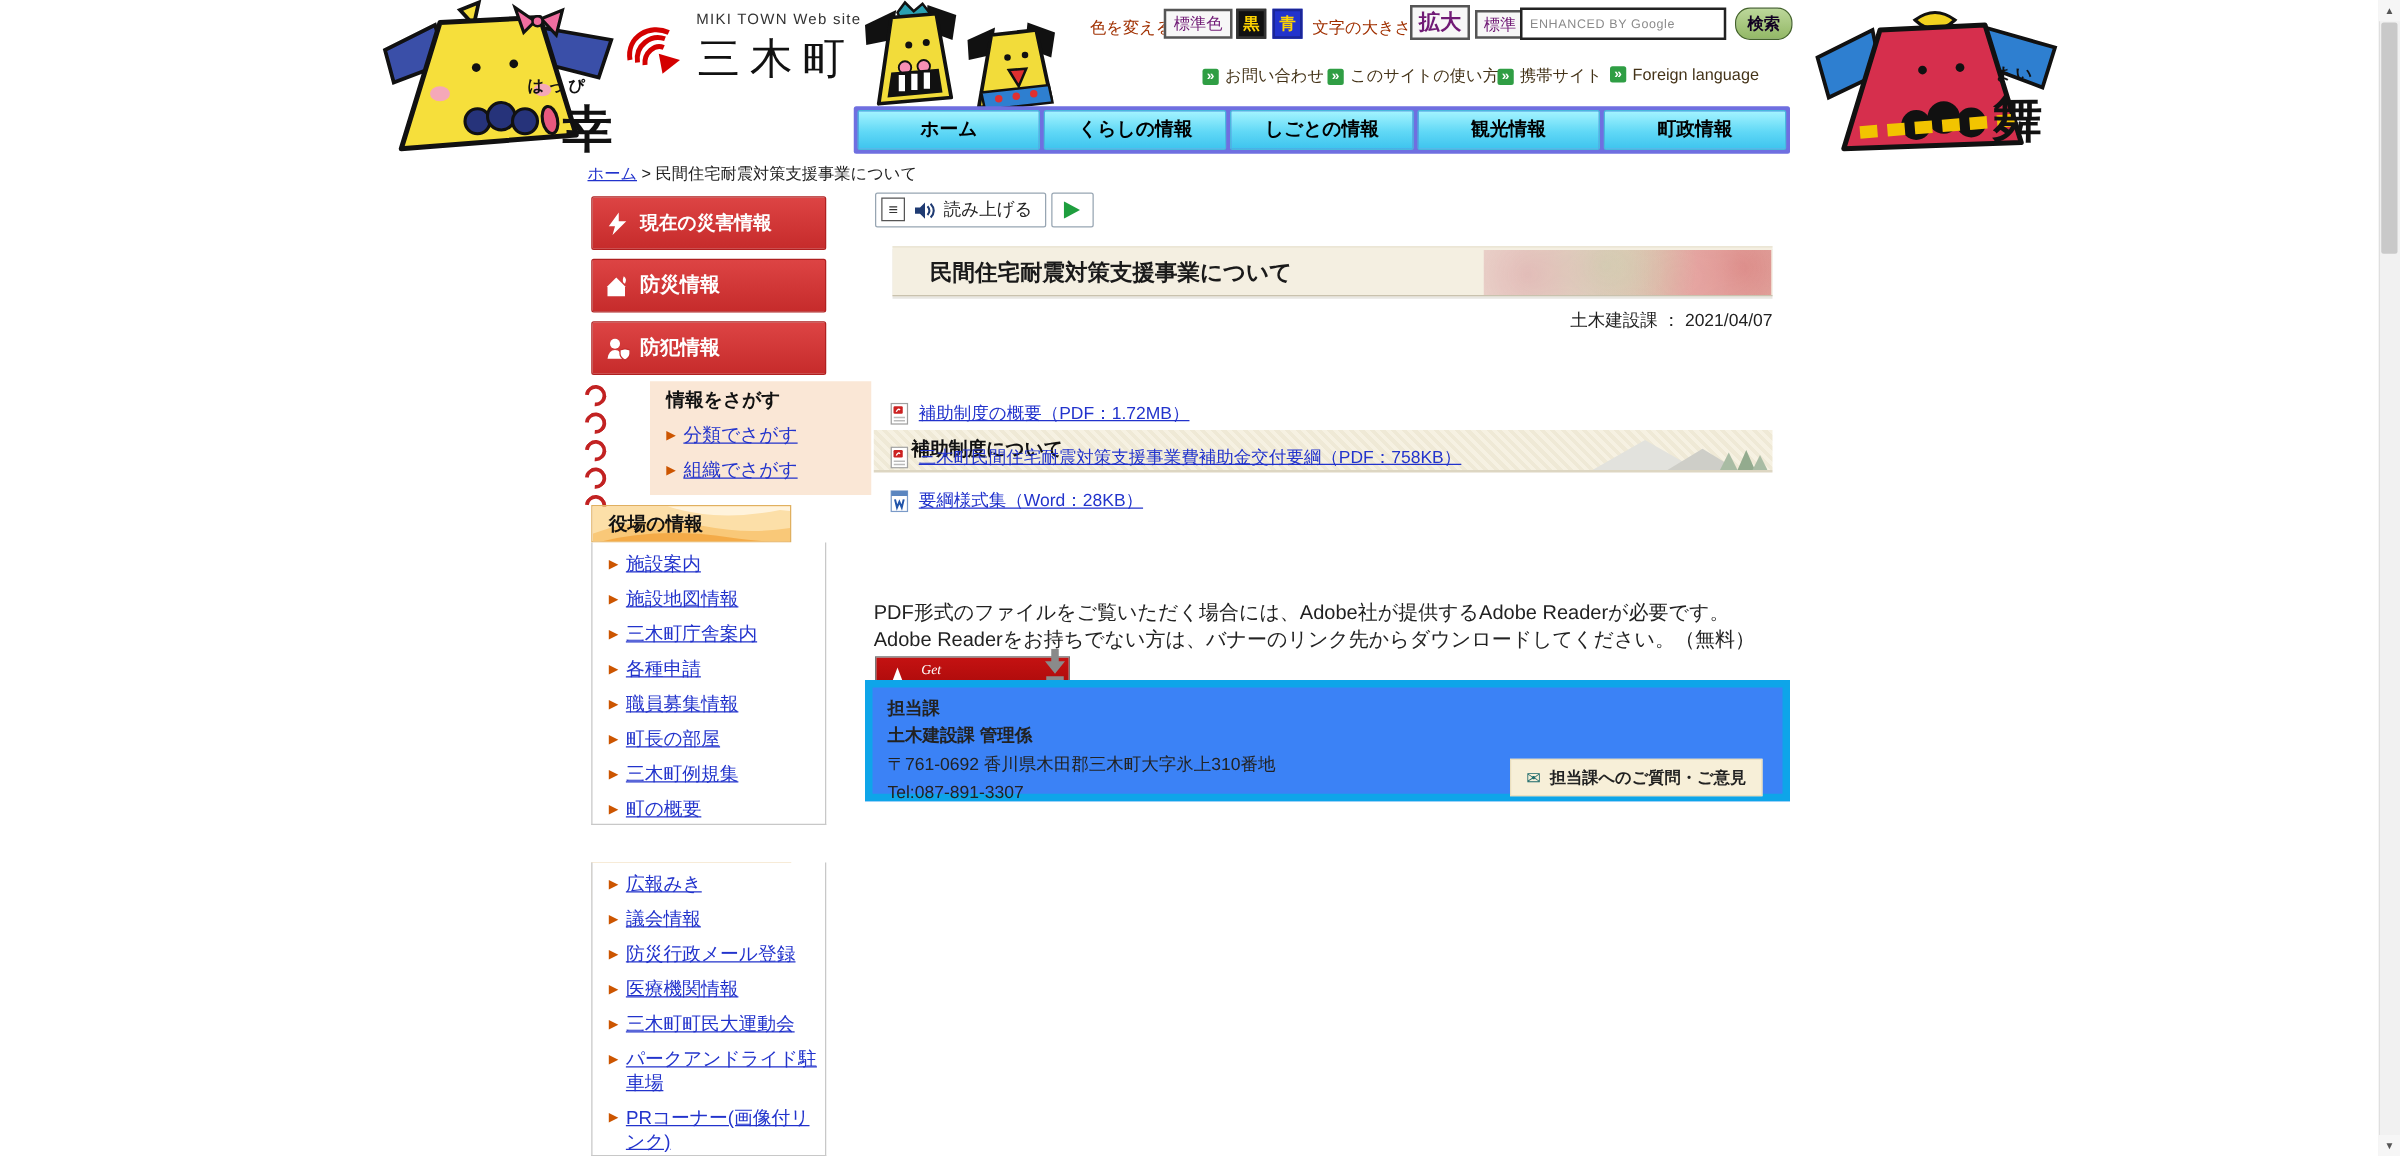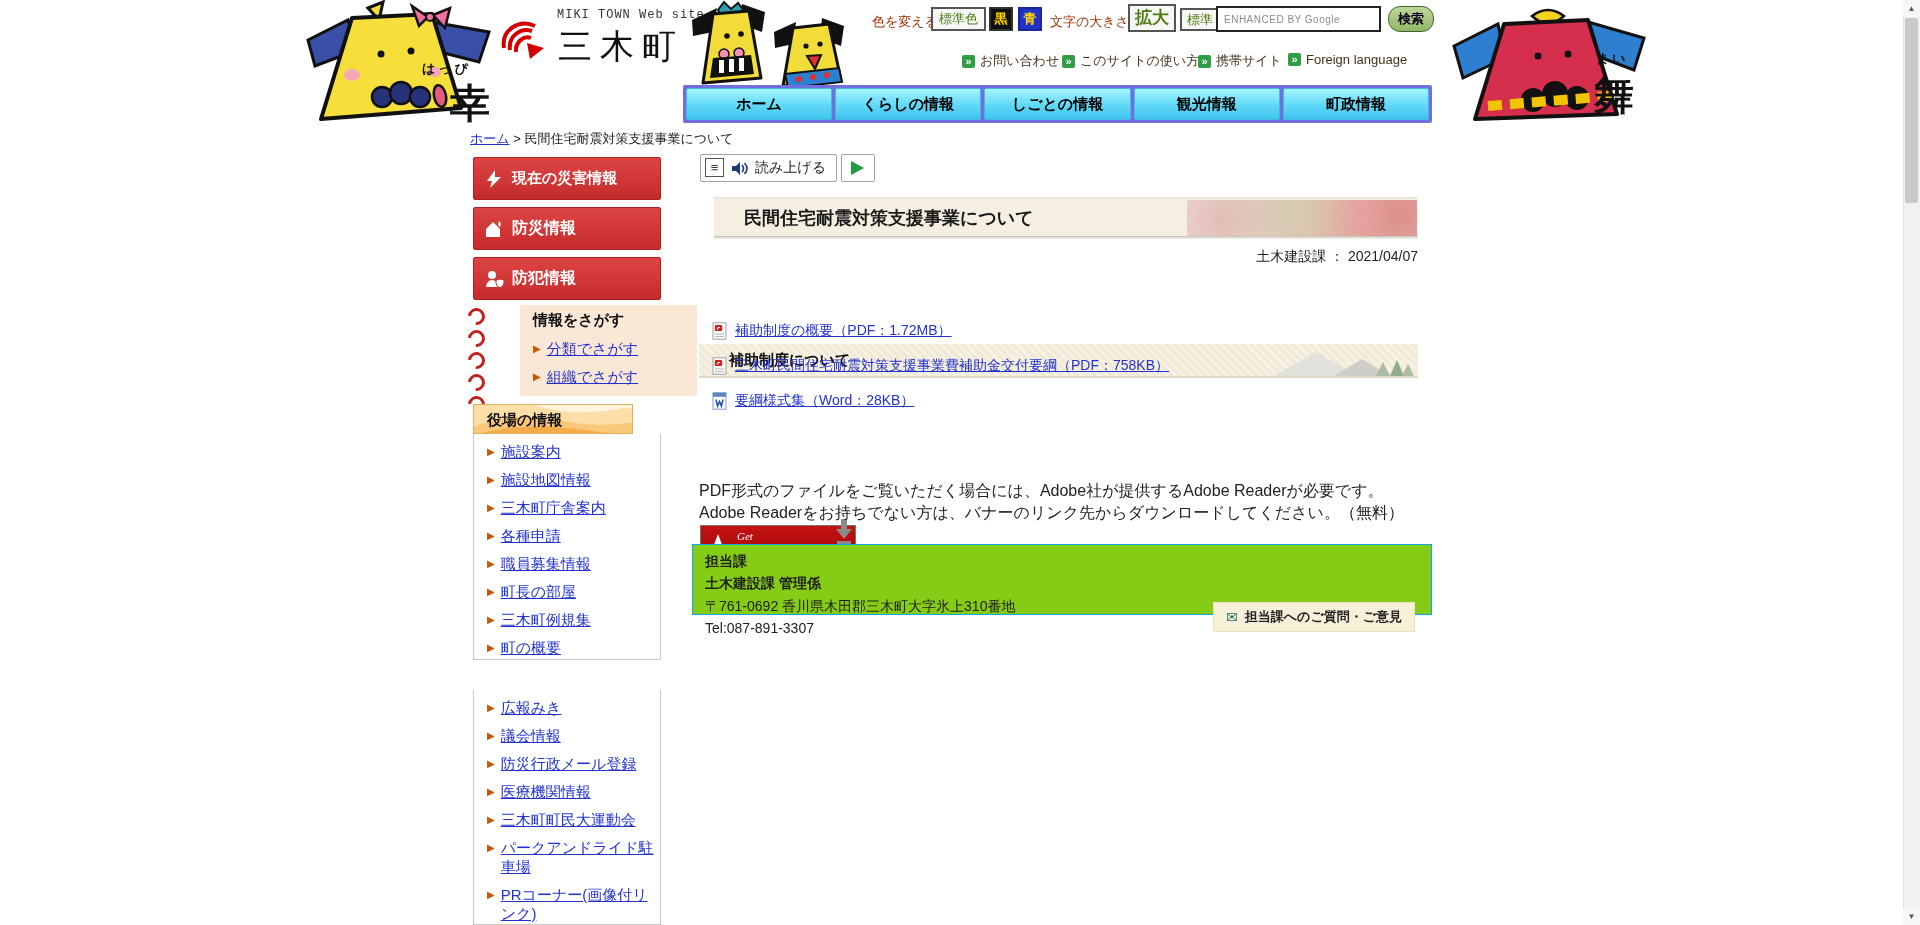--- a/index.html
+++ b/index.html
@@ -8,21 +8,21 @@
   .abs{position:absolute;}
 
   
   .tagline{font-size:12px;letter-spacing:1px;color:#333;}
   .sitename{font-size:34px;letter-spacing:8px;color:#111;}
   .m-label-sm{font-size:13px;font-weight:bold;letter-spacing:3px;color:#111;}
   .m-label-lg{font-size:40px;font-weight:bold;color:#111;}
 
   .ctrl-label{font-size:13px;color:#A03000;}
   .btn{display:inline-block;box-sizing:border-box;text-align:center;cursor:pointer;
-       font-size:13px;background:#F7F7F7;border:2px solid #555;color:#4d7c0f;line-height:20px;}
+       font-size:13px;background:#F7F7F7;border:2px solid #555;color:#701a75;line-height:20px;}
   .btn-sq{width:24px;height:24px;line-height:20px;font-weight:bold;}
   .btn-black{background:#111;color:#FFD400;border-color:#333;}
   .btn-blue{background:#2233CC;color:#FFD400;border-color:#1A2699;}
   .btn-big{font-size:17px;font-weight:bold;line-height:24px;padding:0 5px;height:28px;}
 
   .gsearch{box-sizing:border-box;width:165px;height:26px;border:2px solid #222;font-size:11px;
            color:#777;padding:0 6px;letter-spacing:1px;}
   .gsearch::placeholder{color:#8a8a8a;font-size:10px;letter-spacing:0.5px;}
   .search-btn{height:26px;background:linear-gradient(#BCD79A,#93B866);border:1px solid #44632C;
               font-size:13px;padding:0 9px;color:#102;font-weight:bold;border-radius:12px;cursor:pointer;}
@@ -91,21 +91,21 @@
   .doc-row a{color:#2233CC;font-size:14px;text-decoration:underline;cursor:pointer;}
 
   .adobe{width:156px;height:40px;background:linear-gradient(#C41212,#9E0606);border:1px solid #777;
          box-sizing:border-box;position:relative;cursor:pointer;}
   .adobe .get{position:absolute;left:36px;top:4px;color:#fff;font-size:11px;font-style:italic;
               font-family:"Liberation Serif","DejaVu Serif",serif;}
   .adobe .nm{position:absolute;left:36px;top:18px;color:#fff;font-size:10.5px;font-weight:bold;letter-spacing:.3px;}
 
   .note{font-size:16px;color:#222;line-height:22px;}
 
-  .contact{width:740px;height:71px;box-sizing:border-box;background:#84cc16;border:1px solid #0ea5e9;}
+  .contact{width:740px;height:97px;box-sizing:border-box;background:#3b82f6;border:6px solid #0ea5e9;}
   .contact .h{position:absolute;left:12px;top:8px;font-size:14px;font-weight:bold;}
   .contact .d{position:absolute;left:12px;top:30px;font-size:14px;font-weight:bold;}
   .contact .a{position:absolute;left:12px;top:53px;font-size:14px;}
   .contact .tel{position:absolute;left:12px;top:75px;font-size:14px;}
   .contact-btn{position:absolute;right:16px;top:57px;background:#F7EFD8;border:1px solid #EBDFBE;
                padding:5px 12px;font-size:13px;font-weight:bold;color:#222;display:flex;gap:7px;
                align-items:center;cursor:pointer;}
   .contact-btn .env{color:#1F6B6B;font-size:14px;}
 
   
@@ -142,21 +142,21 @@
   <div class="abs m-label-lg" style="left:450px;top:76px;">幸</div>
 
   <div class="abs" style="left:498px;top:16px;cursor:pointer;">
     <svg width="50" height="50" viewBox="0 0 50 50">
       <path d="M6,32 C3,13 22,3 37,10" stroke="#D40000" stroke-width="4" fill="none"></path>
       <path d="M12,34 C10,20 23,11 34,15" stroke="#D40000" stroke-width="4" fill="none"></path>
       <path d="M18,36 C17,26 26,19 33,22" stroke="#D40000" stroke-width="4" fill="none"></path>
       <polygon points="29,27 46,32 32,43" fill="#D40000"></polygon>
     </svg>
   </div>
-  <div class="abs tagline" style="left:557px;top:8px;font-family:Liberation Mono, monospace;">MIKI TOWN  Web site</div>
+  <div class="abs tagline" style="left:557px;top:8px;">MIKI TOWN  Web site</div>
   <div class="abs sitename" style="left:558px;top:24px;cursor:pointer;">三木町</div>
 
   <div class="abs" style="left:690px;top:0;">
     <svg width="82" height="94" viewBox="0 0 82 94">
       <polygon points="2,20 27,8 23,32 3,36" fill="#111"></polygon>
       <polygon points="52,4 75,12 72,32 50,24" fill="#111"></polygon>
       <polygon points="28,10 34,2 41,9 48,3 55,12 50,18 32,19" fill="#2AA0B0" stroke="#111" stroke-width="2"></polygon>
       <path d="M23,14 L59,11 L71,78 L13,83 Z" fill="#F2DC3A" stroke="#111" stroke-width="3" stroke-linejoin="round"></path>
       <circle cx="37" cy="36" r="2.8" fill="#111"></circle>
       <circle cx="51" cy="34" r="2.8" fill="#111"></circle>

